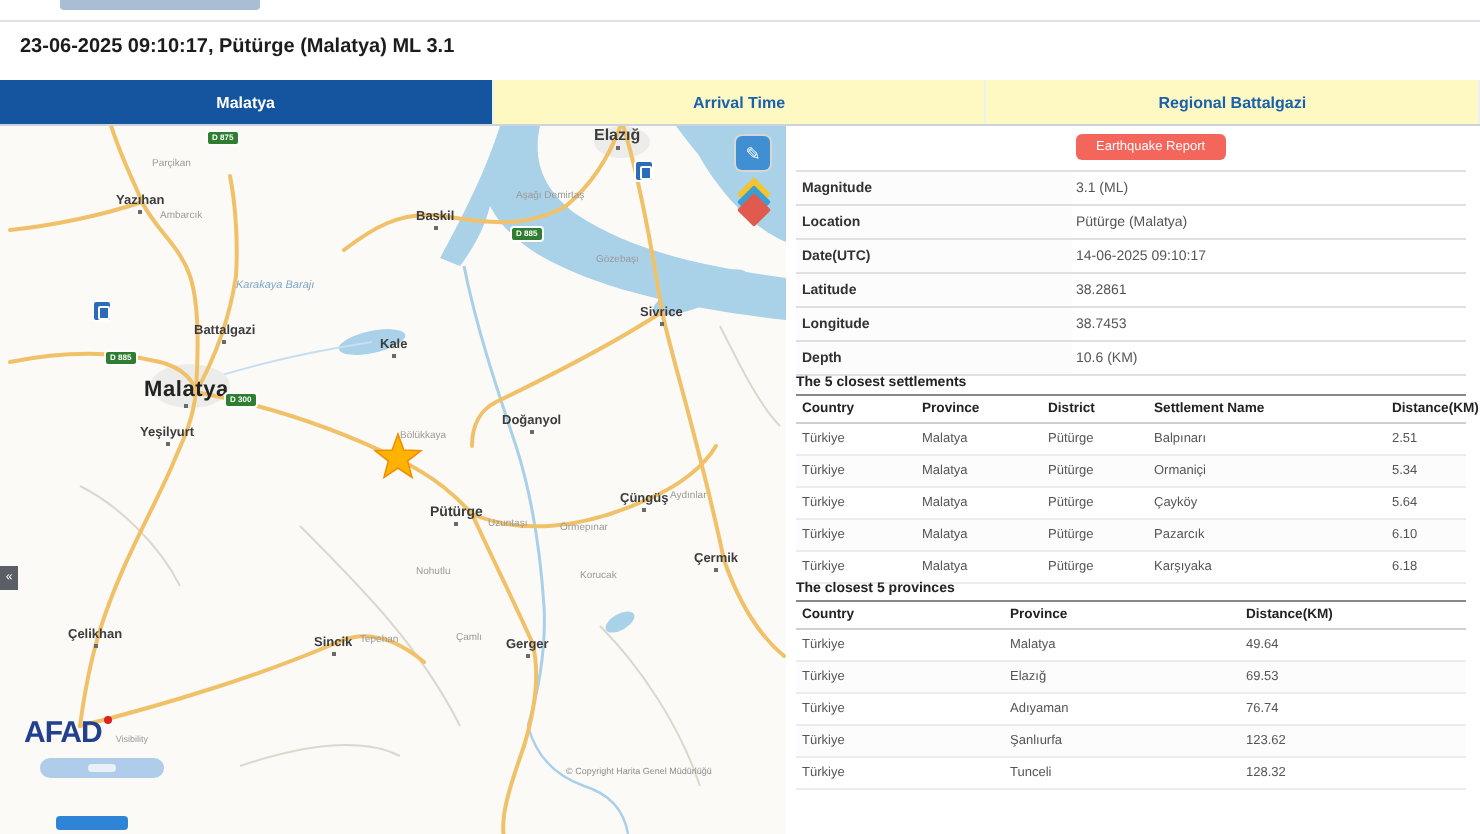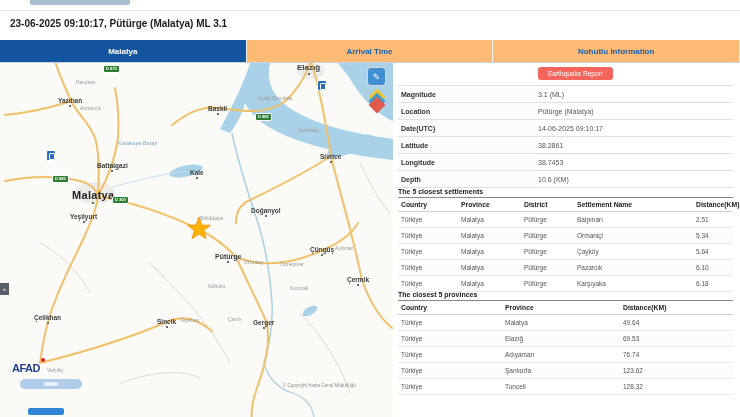--- a/index.html
+++ b/index.html
@@ -5,21 +5,21 @@
   html,body{margin:0;padding:0;}
   body{width:740px;height:417px;position:relative;background:#fff;
        font-family:"Liberation Sans", sans-serif;color:#222;overflow:hidden;}
   
   .top-strip{position:absolute;left:30px;top:0;width:100px;height:5px;background:#a9bed4;border-radius:0 0 2px 2px;}
   .top-rule{position:absolute;left:0;top:10px;width:740px;height:1px;background:#dde2e8;}
   .page-title{position:absolute;left:10px;top:18px;font-size:10px;font-weight:bold;color:#1c1c1c;}
   
   .tabbar{position:absolute;left:0;top:40px;width:740px;height:22px;display:flex;border-bottom:1px solid #ccd3db;}
   .tab{flex:1;display:flex;align-items:center;justify-content:center;font-size:8px;font-weight:bold;
-       color:#1761ae;background:#fdba74;cursor:pointer;border-right:1px solid #eef1f4;}
+       color:#1761ae;background:#fef9c3;cursor:pointer;border-right:1px solid #eef1f4;}
   .tab.active{background:#15559f;color:#fff;}
   
   .map{position:absolute;left:0;top:63px;width:393px;height:354px;background:#fbfaf6;overflow:hidden;}
   .map svg{position:absolute;left:0;top:0;}
   .mlabel{position:absolute;white-space:nowrap;}
   .city{font-weight:bold;color:#3c3c3c;font-size:6.5px;display:inline-block;text-align:center;}
   .city::after{content:"";display:block;width:2px;height:2px;background:#6a6a6a;margin:1px auto 0;}
   .city.big{font-size:11px;letter-spacing:.3px;color:#222;}
   .city.med{font-size:8px;}
   .village{font-size:5px;color:#9a9a9a;}
@@ -29,21 +29,21 @@
   .mshield{position:absolute;width:8px;height:9px;background:#2b6cb8;border-radius:2px;border:1px solid #fff;}
   .mshield::before{content:"";position:absolute;left:2px;top:2px;width:4px;height:5px;border:1px solid #fff;border-radius:1px;}
   .map-btn{position:absolute;left:368px;top:5px;width:17px;height:17px;background:#3f8fd2;border-radius:3px;
            color:#fff;font-size:9px;display:flex;align-items:center;justify-content:center;box-shadow:0 0 0 1px #d6d6d6;}
   .layers{position:absolute;left:367px;top:28px;width:20px;height:20px;}
   .layers i{position:absolute;left:4px;width:12px;height:12px;transform:rotate(45deg);border-radius:1px;}
   .layers .l1{top:0;background:#f4c430;}
   .layers .l2{top:4px;background:#3c9dd0;}
   .layers .l3{top:8px;background:#e05a4e;}
   .afad{position:absolute;left:12px;top:295px;}
-  .afad .word{font-size:11px;font-weight:bold;color:#23408e;letter-spacing:-.5px;}
+  .afad .word{font-size:15px;font-weight:bold;color:#23408e;letter-spacing:-.5px;}
   .afad .dot{display:inline-block;width:4px;height:4px;background:#d22;border-radius:50%;vertical-align:top;margin-left:1px;}
   .afad .sub{font-size:4.5px;color:#999;margin-left:2px;}
   .vis-slider{position:absolute;left:20px;top:316px;width:62px;height:10px;background:rgba(150,190,230,.75);
               border-radius:5px;}
   .vis-slider::before{content:"";position:absolute;left:24px;top:3px;width:14px;height:4px;background:#e8f1fa;border-radius:2px;}
   .map-badge{position:absolute;left:28px;top:345px;width:36px;height:7px;background:#2f84d6;border-radius:2px;}
   .edge-toggle{position:absolute;left:0;top:220px;width:9px;height:12px;background:#5a5f66;color:#fff;
                font-size:6px;line-height:12px;text-align:center;}
   .attrib{position:absolute;left:283px;top:320px;font-size:4.5px;color:#8d8d8d;}
   .star{cursor:pointer;}
@@ -66,21 +66,21 @@
 </head>
 <body>
 
 <div class="top-strip"></div>
 <div class="top-rule"></div>
 <div class="page-title">23-06-2025 09:10:17, Pütürge (Malatya) ML 3.1</div>
 
 <div class="tabbar">
   <div class="tab active">Malatya</div>
   <div class="tab">Arrival Time</div>
-  <div class="tab">Nohutlu Information</div>
+  <div class="tab">Regional Battalgazi</div>
 </div>
 
 <div class="map">
   <svg width="393" height="354" viewBox="0 0 393 354">
 
     <path fill="#a9d2e8" d="M250,0 L270,0 C266,18 272,32 288,44 C315,62 350,70 393,76 L393,97 C348,92 305,83 276,68 C260,60 250,50 245,40 C242,52 236,62 230,70 L220,66 C232,44 243,22 250,0 Z"></path>
     <path fill="#a9d2e8" d="M338,0 L393,0 L393,58 C374,50 358,30 349,14 C344,8 341,4 338,0 Z"></path>
     <ellipse cx="350" cy="83" rx="25" ry="7" transform="rotate(-22 350 83)" fill="#a9d2e8"></ellipse>
     <ellipse cx="186" cy="108" rx="17" ry="5.5" transform="rotate(-12 186 108)" fill="#a9d2e8"></ellipse>
     <ellipse cx="310" cy="248" rx="8" ry="4" transform="rotate(-30 310 248)" fill="#a9d2e8"></ellipse>

